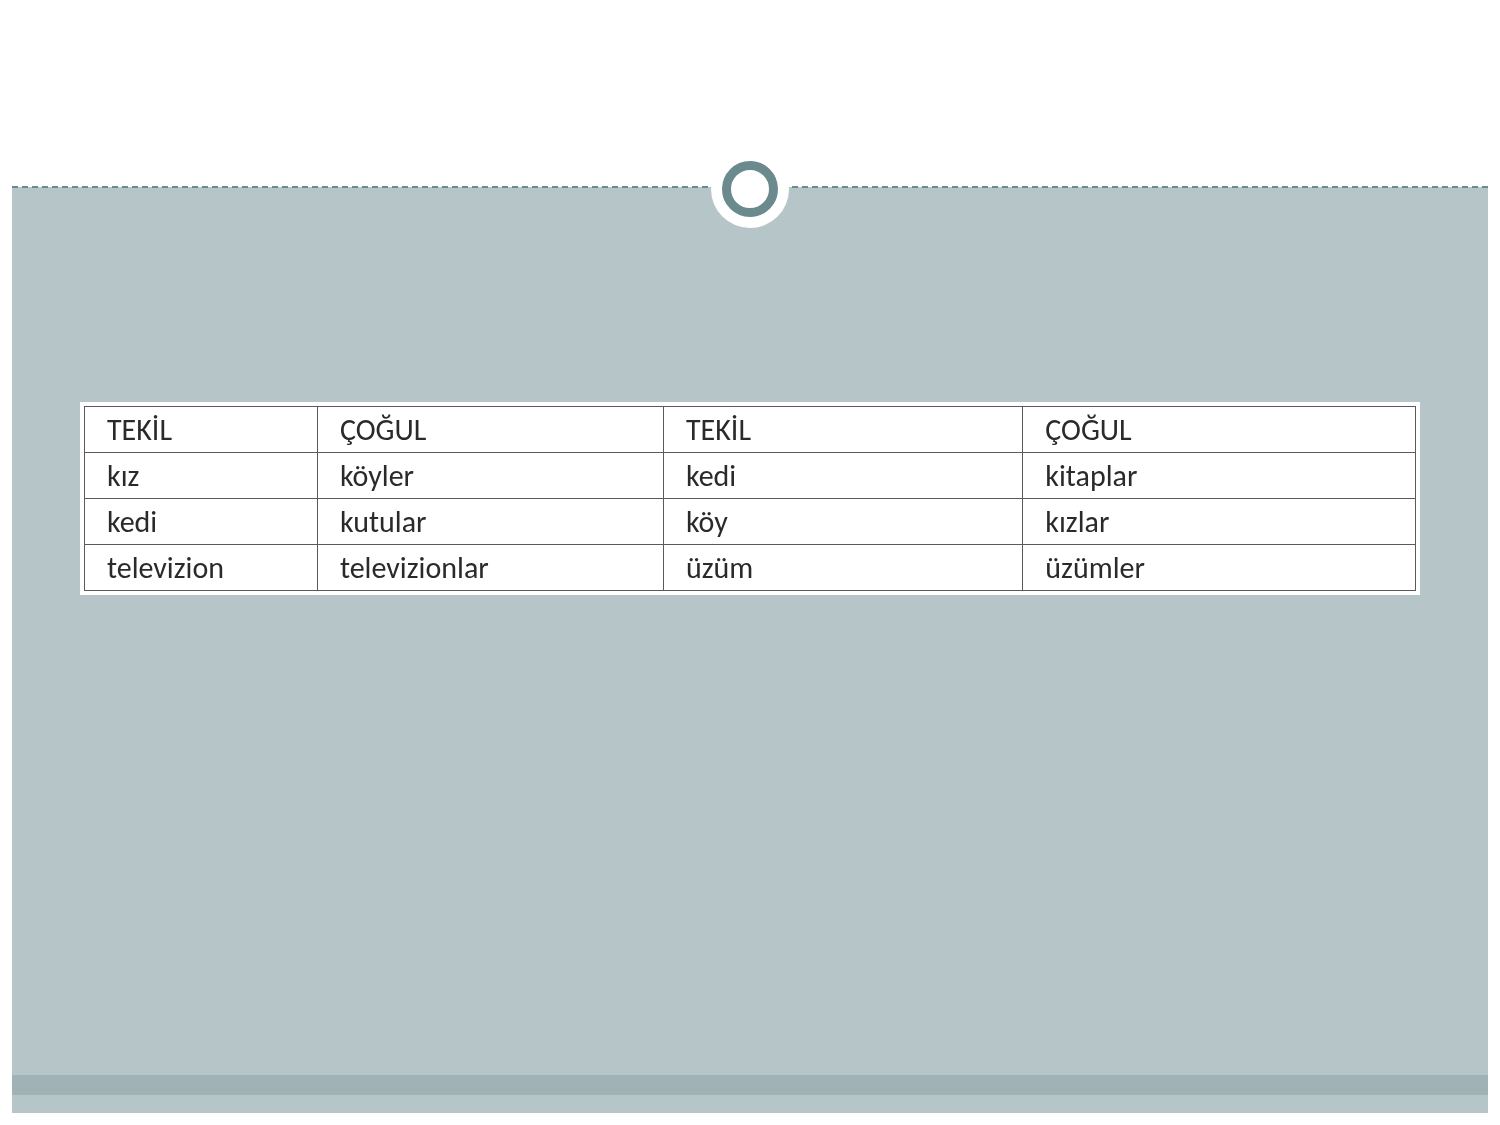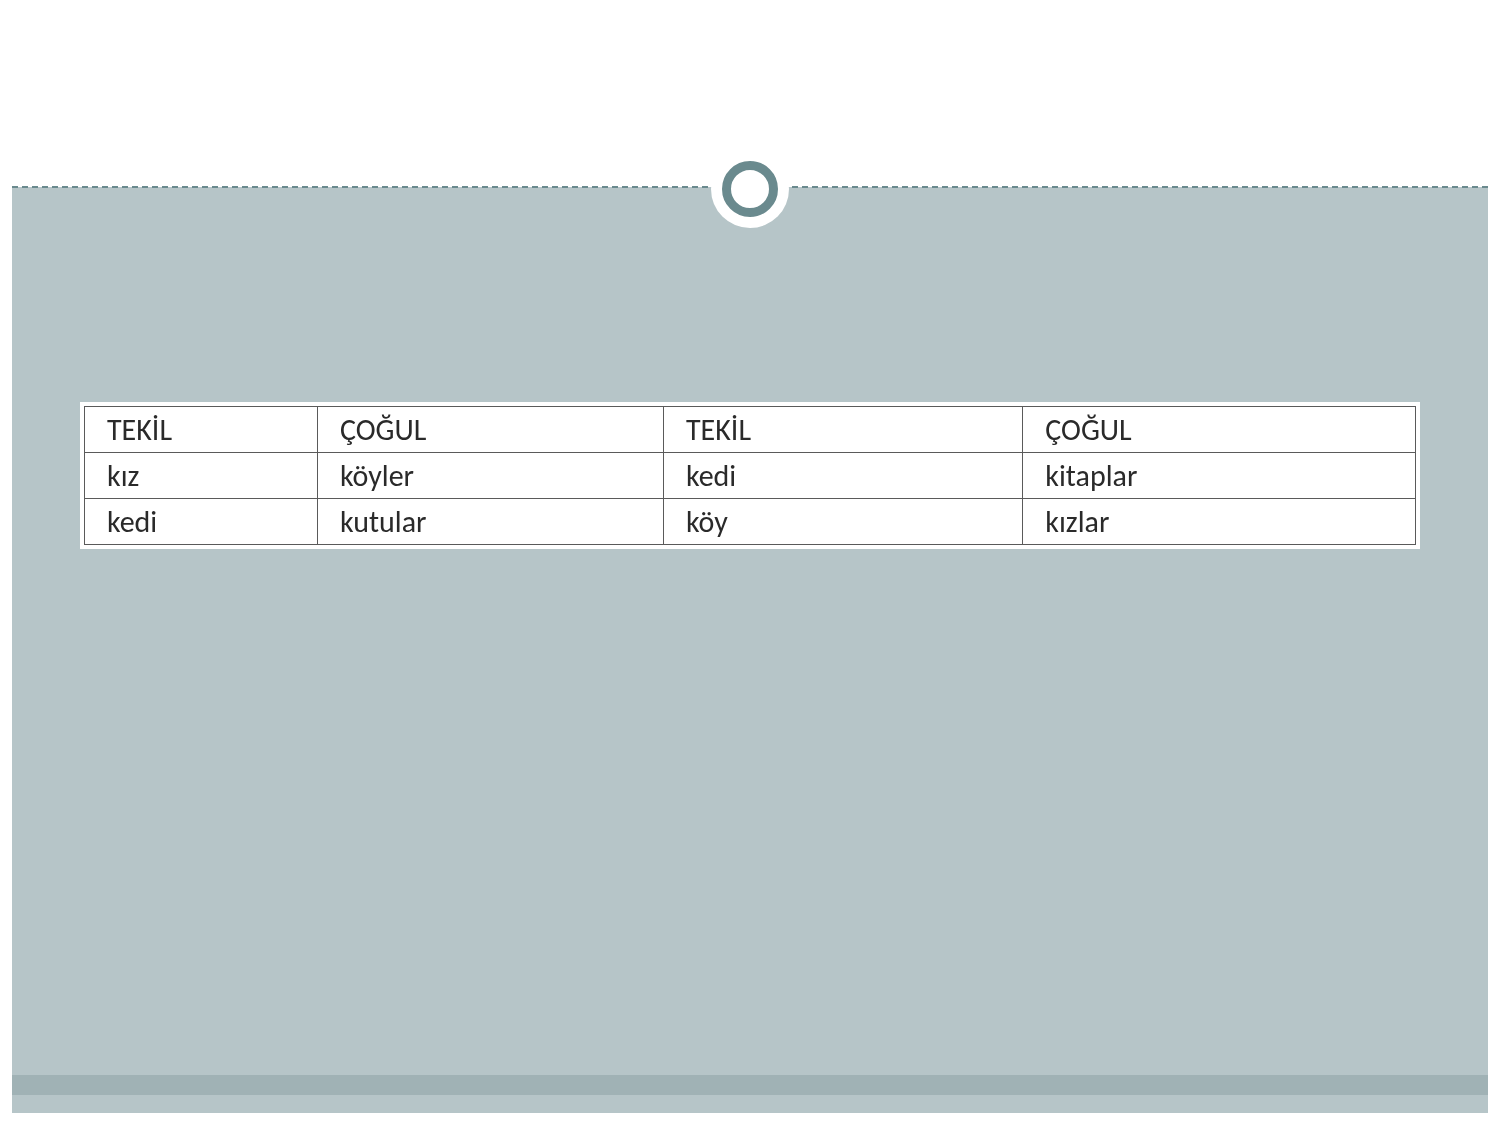--- a/index.html
+++ b/index.html
@@ -129,18 +129,24 @@
         <td>köyler</td>
         <td>kedi</td>
         <td>kitaplar</td>
       </tr>
       <tr>
         <td>kedi</td>
         <td>kutular</td>
         <td>köy</td>
         <td>kızlar</td>
       </tr>
+      <tr>
+        <td>televizion</td>
+        <td>televizionlar</td>
+        <td>üzüm</td>
+        <td>üzümler</td>
+      </tr>
     </tbody>
       </table>
   </div>
 
   <div class="footer-bar"></div>
 </div>
 
 </body></html>

